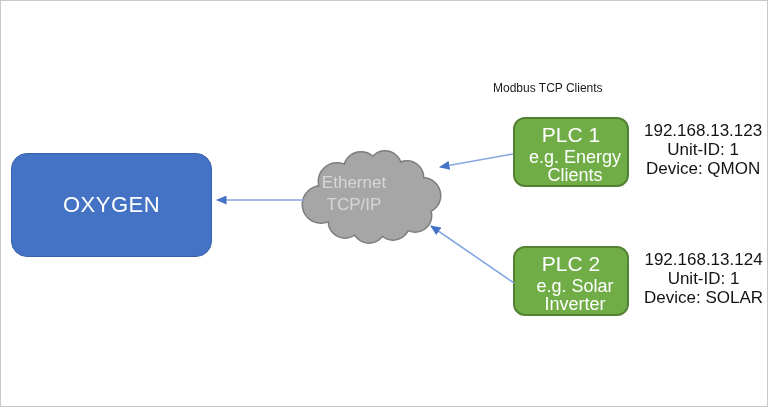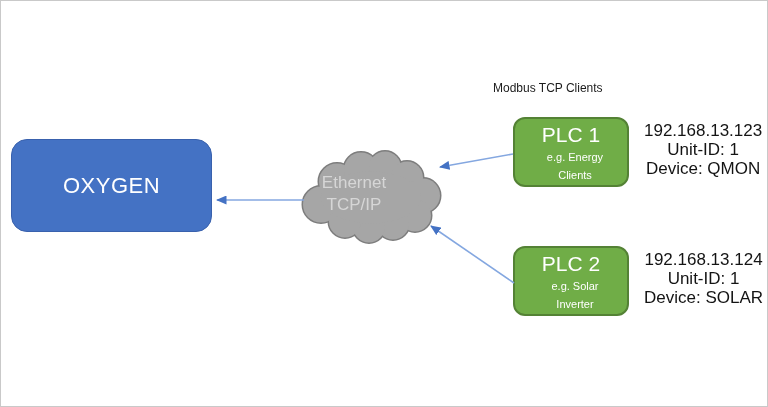--- a/index.html
+++ b/index.html
@@ -14,23 +14,23 @@
     height: 407px;
     background: #ffffff;
     border: 1px solid #c9c9c9;
     box-sizing: border-box;
     overflow: hidden;
   }
   
   .oxygen-box {
     position: absolute;
     left: 10px;
-    top: 138px;
+    top: 152px;
     width: 201px;
-    height: 93px;
+    height: 104px;
     background: #4472C4;
     border: 1px solid #3961AD;
     border-radius: 16px;
     box-sizing: border-box;
     display: flex;
     align-items: center;
     justify-content: center;
   }
   .oxygen-label {
     color: #ffffff;
@@ -78,21 +78,21 @@
     text-align: center;
   }
   .plc-box.plc1 { left: 512px; top: 116px; }
   .plc-box.plc2 { left: 512px; top: 245px; }
   .plc-name {
     font-size: 21px;
     line-height: 26px;
     margin-top: 3px;
   }
   .plc-desc {
-    font-size: 11px;
+    font-size: 18px;
     line-height: 18px;
     padding-left: 8px;
   }
   
   .info-block {
     position: absolute;
     left: 643px;
     color: #141414;
     font-size: 17px;
     line-height: 19px;

